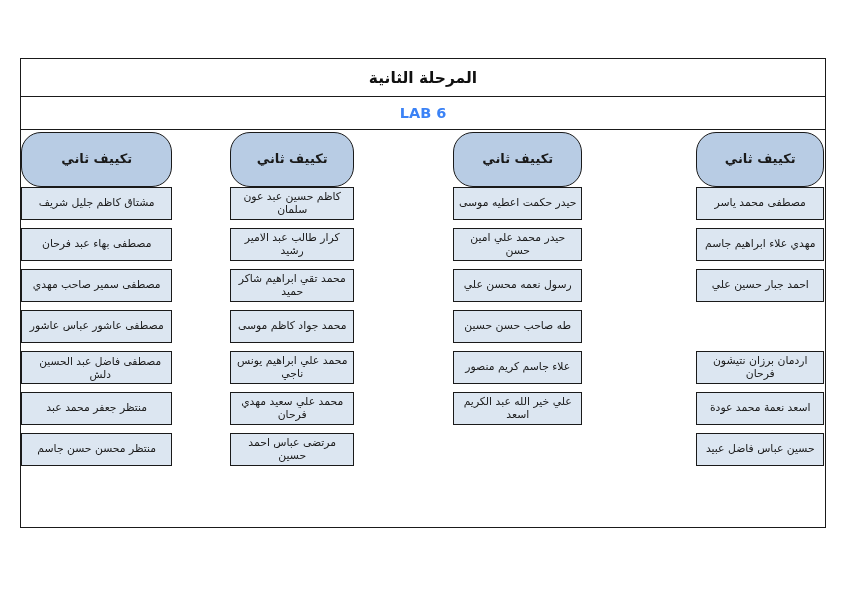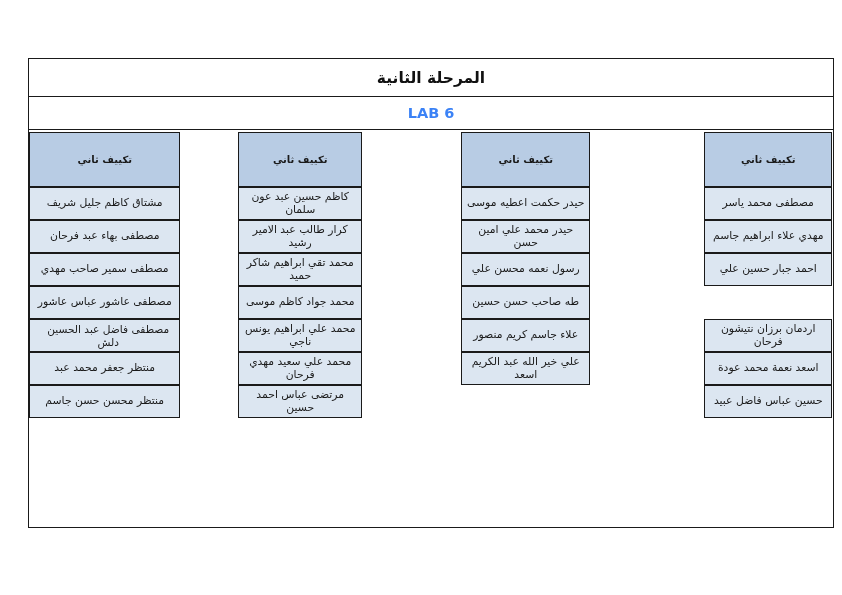--- a/index.html
+++ b/index.html
@@ -17,21 +17,21 @@
   #page {
     position: relative;
     width: 842px;
     height: 595px;
     background: #ffffff;
   }
 
   
   .table-frame {
     position: absolute;
-    left: 28px;
+    left: 20px;
     top: 58px;
     width: 806px;
     height: 470px;
     border: 1.6px solid #1a1a1a;
     box-sizing: border-box;
     background: #ffffff;
   }
 
   
   .title-row {
@@ -72,43 +72,44 @@
     box-sizing: border-box;
     padding-top: 2px;
   }
   .col.c1 { width: 204px; padding-left: 0px;  padding-right: 52px; }
   .col.c2 { width: 227px; padding-left: 6px;  padding-right: 97px; }
   .col.c3 { width: 226px; padding-left: 2px;  padding-right: 94px; }
   .col.c4 { width: 149px; padding-left: 20px; padding-right: 1px; }
 
   .cell {
     height: 33px;
-    margin-bottom: 0;
+    margin-bottom: 8px;
     border: 1.6px solid #1a1a1a;
     background: #dce6f1;
     box-sizing: border-box;
     display: flex;
     align-items: center;
     justify-content: center;
     text-align: center;
     direction: rtl;
     font-size: 10.8px;
     color: #1a1a1a;
     line-height: 1.15;
     padding: 0 3px;
     overflow: hidden;
   }
 
   .cell.header {
     height: 55px;
     background: #b8cce4;
     margin-bottom: 0px;
-    font-size: 10px;
+    font-size: 13px;
     font-weight: 700;
     border-bottom-width: 1.6px;
+    border-radius: 20px;
   }
 
   .cell.first-data {
     margin-top: 0px;
   }
 
   .cell.empty {
     background: transparent;
     border: none;
   }

